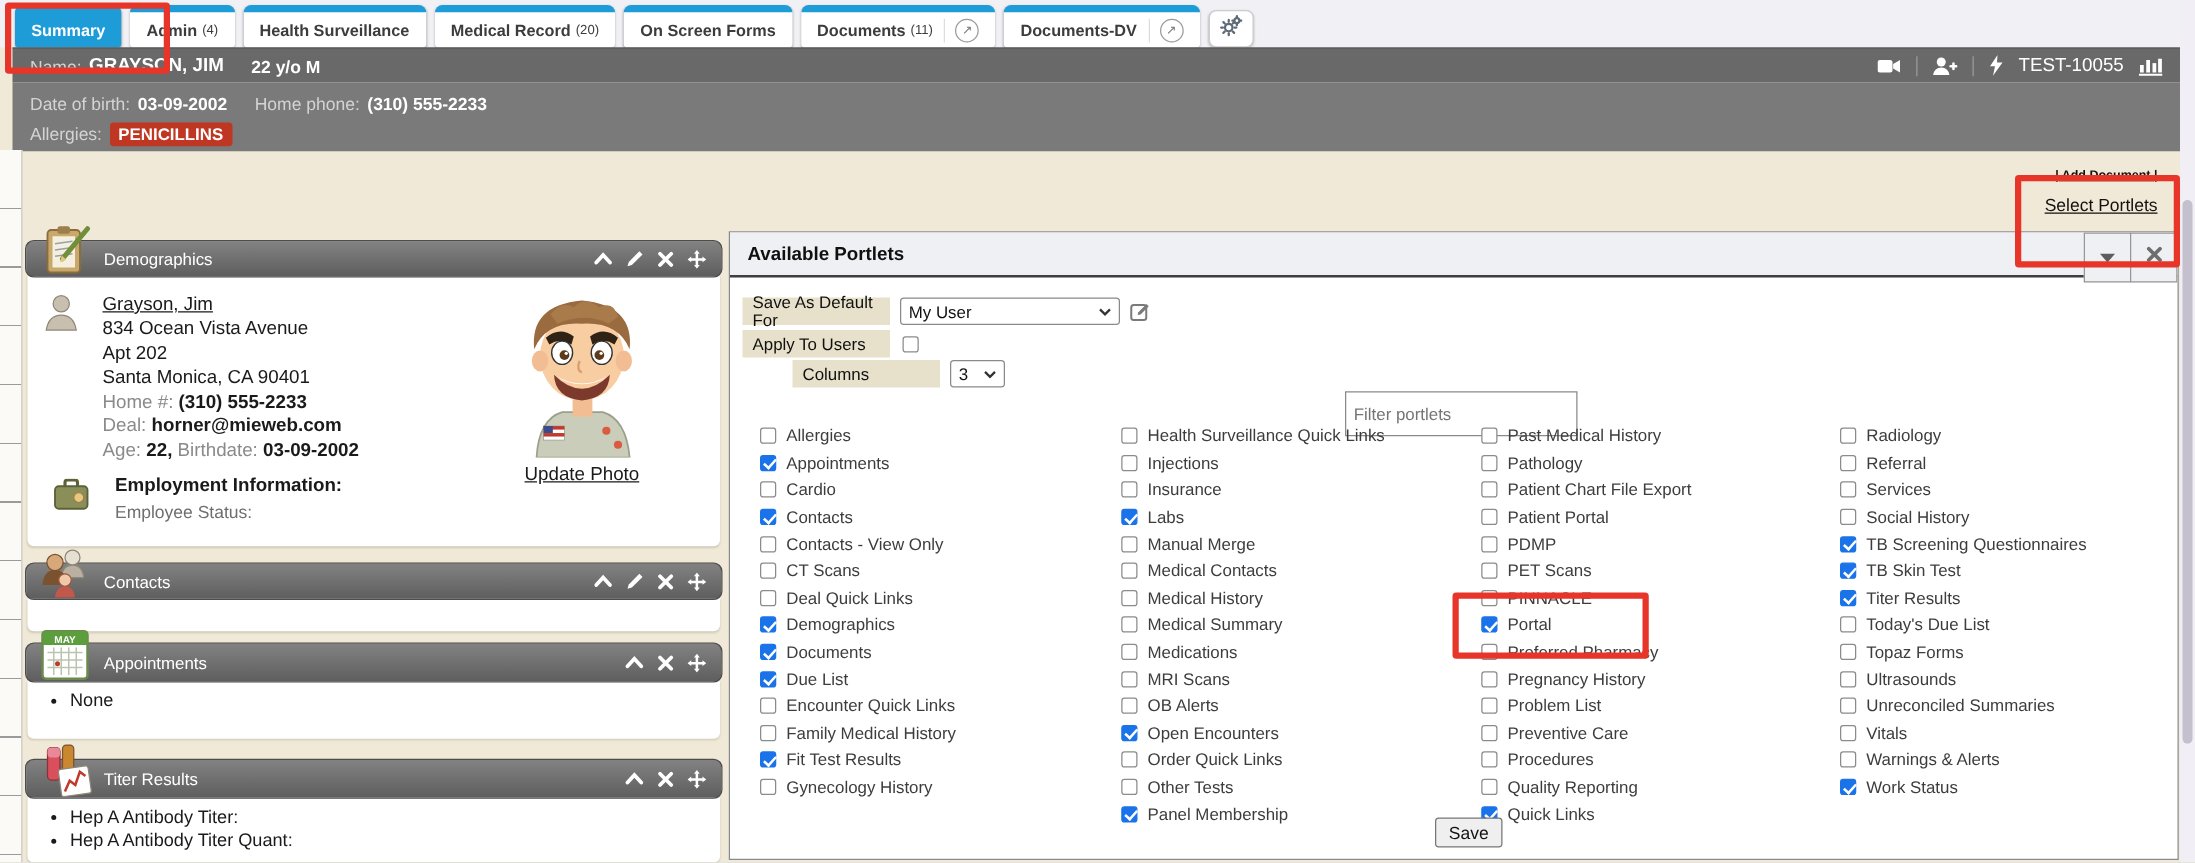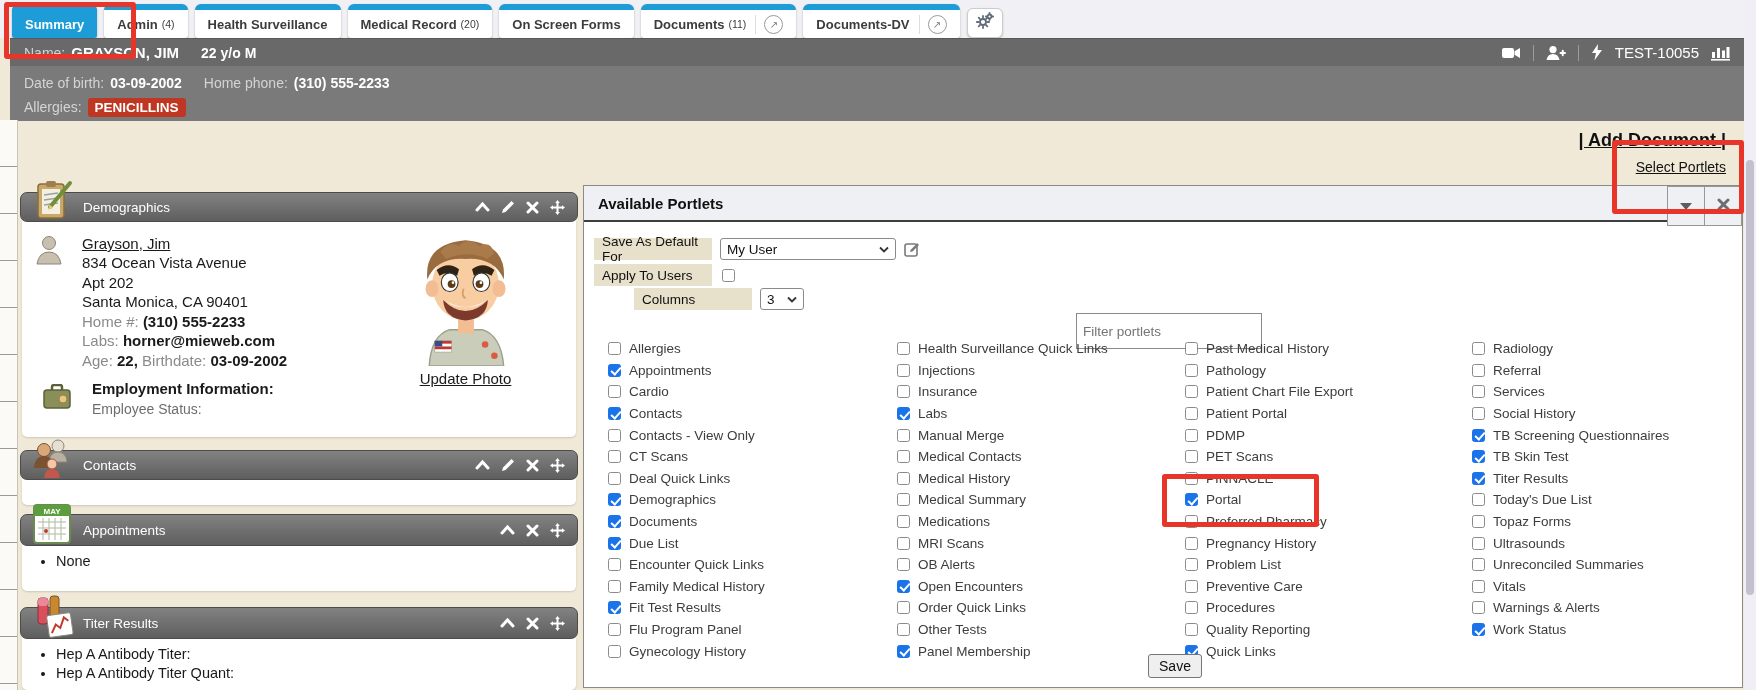--- a/index.html
+++ b/index.html
@@ -36,21 +36,21 @@
   .icon-btn{display:flex;align-items:center;cursor:pointer;}
   
   .left-rail{position:absolute;left:0;top:120px;width:17px;height:570px;background:#fbfaf6;
      border-right:1px solid #c7c3b8;
      background-image:repeating-linear-gradient(to bottom,transparent 0 46px,#9a9a9a 46px 47px);}
   
   .scroll-track{position:absolute;right:0;top:0;width:12px;height:690px;background:#f1eff5;}
   .scroll-thumb{position:absolute;left:2px;top:160px;width:8px;height:435px;background:#c4c0ce;border-radius:4px;cursor:pointer;}
   
   .top-links{position:absolute;top:130px;right:30px;text-align:right;z-index:5;}
-  .add-doc{font-size:18px;font-weight:bold;color:#111;text-decoration:underline;cursor:pointer;}
+  .add-doc{font-size:10px;font-weight:bold;color:#111;text-decoration:underline;cursor:pointer;}
   .sel-portlets{display:block;margin-top:8px;font-size:14px;color:#111;text-decoration:underline;cursor:pointer;}
   
   .p-header{position:absolute;left:20px;width:558px;box-sizing:border-box;
      background:linear-gradient(#828282,#5e5e5e);border:1px solid #4c4c4c;border-radius:7px;
      color:#fff;font-size:13.5px;display:flex;align-items:center;padding-left:62px;z-index:3;}
   .p-body{position:absolute;left:22px;width:554px;background:#fff;border-radius:0 0 5px 5px;
      box-shadow:0 1px 2px rgba(0,0,0,.15);z-index:2;box-sizing:border-box;}
   .p-hicon{position:absolute;left:9px;z-index:4;}
   .p-controls{position:absolute;right:12px;top:0;bottom:0;display:flex;align-items:center;gap:11px;}
   .p-controls span{display:flex;cursor:pointer;}
@@ -289,21 +289,21 @@
           <circle cx="13" cy="8" r="6.5" fill="#c9bfae" stroke="#8f867a"></circle>
           <path d="M1 29 Q3 17 13 17 Q23 17 25 29 Z" fill="#c9bfae" stroke="#8f867a"></path>
         </svg>
     </span>
     <div class="demo-text">
       <div><span class="demo-name">Grayson, Jim</span></div>
       <div class="demo-line">834 Ocean Vista Avenue</div>
       <div class="demo-line">Apt 202</div>
       <div class="demo-line">Santa Monica, CA 90401</div>
       <div class="demo-line demo-kv"><span class="k">Home #:</span> <span class="v">(310) 555-2233</span></div>
-      <div class="demo-line demo-kv"><span class="k">Labs:</span> <span class="v">horner@mieweb.com</span></div>
+      <div class="demo-line demo-kv"><span class="k">Deal:</span> <span class="v">horner@mieweb.com</span></div>
       <div class="demo-line demo-kv"><span class="k">Age:</span> <span class="v">22,</span> <span class="k">Birthdate:</span> <span class="v">03-09-2002</span></div>
     </div>
     <div class="photo-box">
       <span>
         <svg width="110" height="135" viewBox="0 0 115 145">
           <rect x="0" y="0" width="115" height="145" rx="12" fill="#ffffff"></rect>
           <path d="M18 145 Q20 112 40 106 L75 106 Q95 112 98 145 Z" fill="#c9cdb9" stroke="#9aa089" stroke-width="1.5"></path>
           <rect x="24" y="118" width="18" height="12" fill="#fff" stroke="#888" stroke-width="0.5"></rect>
           <rect x="24" y="118" width="18" height="3" fill="#c0392b"></rect>
             <rect x="24" y="124" width="18" height="3" fill="#c0392b"></rect>
@@ -595,24 +595,20 @@
         <li>
           <span class="cb"></span>
           <span>Family Medical History</span>
         </li>
         <li>
           <span class="cb checked"></span>
           <span>Fit Test Results</span>
         </li>
         <li>
           <span class="cb"></span>
-          <span>Flu Program Panel</span>
-        </li>
-        <li>
-          <span class="cb"></span>
           <span>Gynecology History</span>
         </li>
       </ul>
     <ul class="cb-col" style="left:313px;">
         <li>
           <span class="cb"></span>
           <span>Health Surveillance Quick Links</span>
         </li>
         <li>
           <span class="cb"></span>

